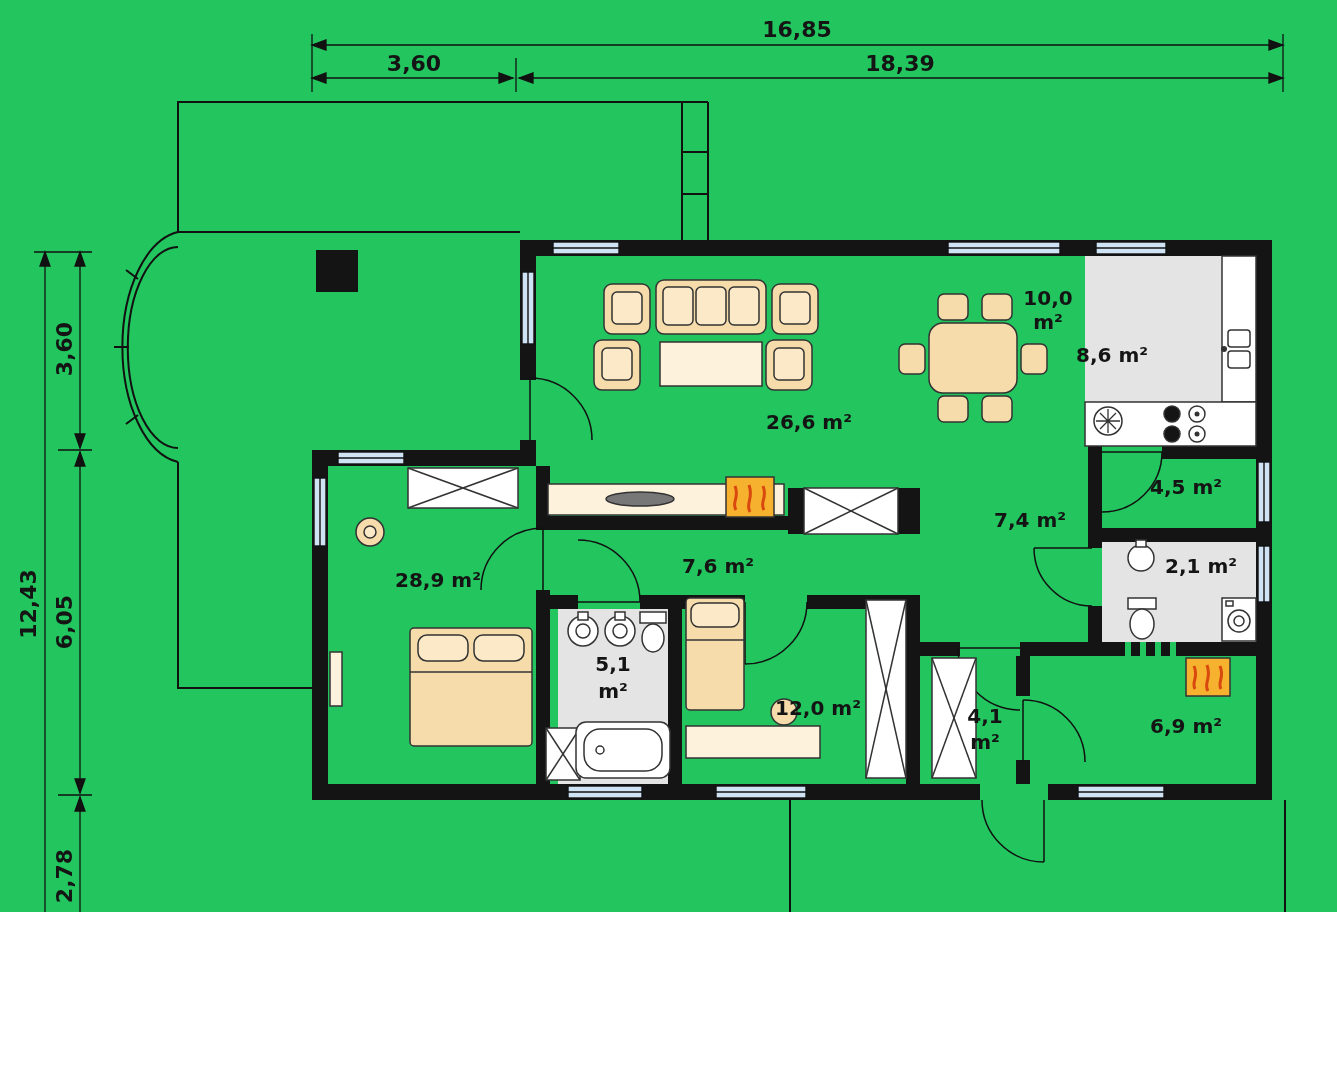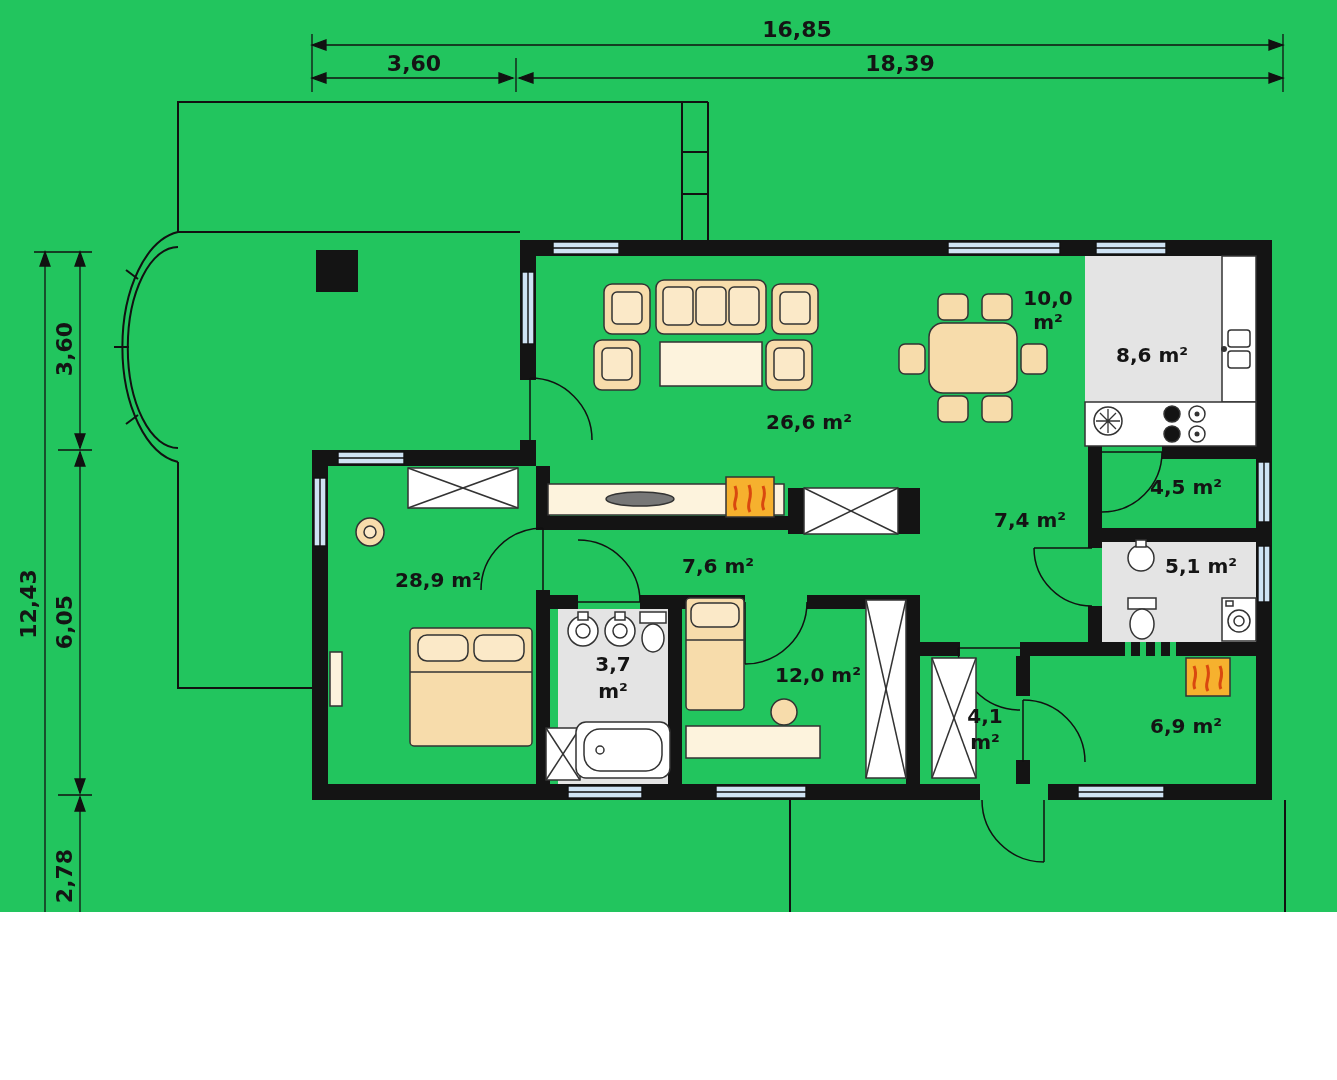--- a/index.html
+++ b/index.html
@@ -291,27 +291,27 @@
   <div class="lbl dim" style="left:414px;top:64px">3,60</div>
   <div class="lbl dim" style="left:900px;top:64px">18,39</div>
   <div class="lbl dim vert" style="left:29px;top:604px">12,43</div>
   <div class="lbl dim vert" style="left:65px;top:349px">3,60</div>
   <div class="lbl dim vert" style="left:65px;top:622px">6,05</div>
   <div class="lbl dim vert" style="left:65px;top:876px">2,78</div>
 
   <div class="lbl" style="left:809px;top:422px">26,6 m²</div>
   <div class="lbl" style="left:1048px;top:298px">10,0</div>
   <div class="lbl" style="left:1048px;top:322px">m²</div>
-  <div class="lbl" style="left:1152px;top:355px">8,6 m²</div>
+  <div class="lbl" style="left:1112px;top:355px">8,6 m²</div>
   <div class="lbl" style="left:1186px;top:487px">4,5 m²</div>
   <div class="lbl" style="left:1030px;top:520px">7,4 m²</div>
-  <div class="lbl" style="left:1201px;top:566px">5,1 m²</div>
+  <div class="lbl" style="left:1201px;top:566px">2,1 m²</div>
   <div class="lbl" style="left:718px;top:566px">7,6 m²</div>
   <div class="lbl" style="left:438px;top:580px">28,9 m²</div>
-  <div class="lbl" style="left:613px;top:664px">3,7</div>
+  <div class="lbl" style="left:613px;top:664px">5,1</div>
   <div class="lbl" style="left:613px;top:691px">m²</div>
-  <div class="lbl" style="left:818px;top:675px">12,0 m²</div>
+  <div class="lbl" style="left:818px;top:708px">12,0 m²</div>
   <div class="lbl" style="left:985px;top:716px">4,1</div>
   <div class="lbl" style="left:985px;top:742px">m²</div>
   <div class="lbl" style="left:1186px;top:726px">6,9 m²</div>
 </div>
 
 </div>
 
 </body></html>

